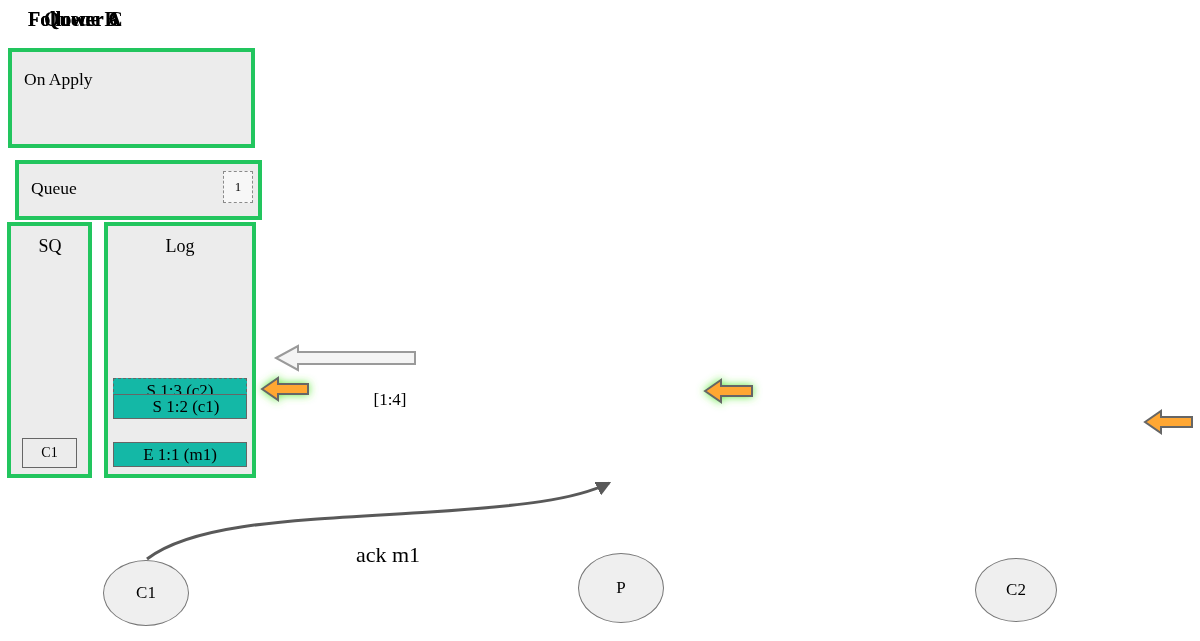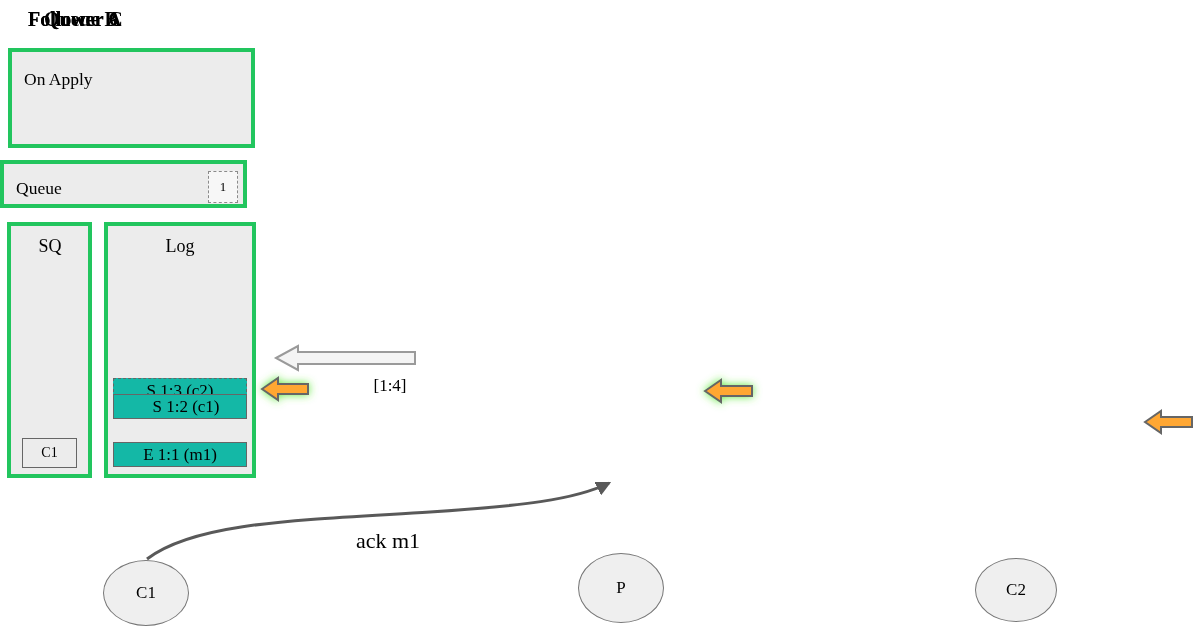--- a/index.html
+++ b/index.html
@@ -9,21 +9,21 @@
   }
   .node{position:absolute;top:0;width:270px;height:641px;}
   .nA{left:0;} .nB{left:435;} .nC{left:882;}
 
   .node-title{position:absolute;top:8px;left:28px;font-size:20px;font-weight:bold;white-space:nowrap;}
   .nB .node-title{left:44px;}
 
   .box{position:absolute;background:#ececec;border:4px solid #22c55e;box-sizing:border-box;}
   .on-apply{left:8px;top:48px;width:247px;height:100px;padding:15px 0 0 12px;font-size:17.5px;line-height:25px;}
   .on-apply .l2{font-style:italic;}
-  .queue{left:0;top:160px;width:247px;height:48px;}
+  .queue{left:15px;top:160px;width:247px;height:60px;}
   .queue-label{position:absolute;left:12px;top:0;height:48px;display:flex;align-items:center;font-size:17.5px;}
   .queue-count{position:absolute;left:204px;top:7px;width:30px;height:32px;background:#f7f7f7;
     border:1.6px dashed #8a8a8a;box-sizing:border-box;display:flex;align-items:center;justify-content:center;font-size:13px;}
 
   .sq-box{left:7px;top:222px;width:85px;height:256px;}
   .log-box{left:104px;top:222px;width:152px;height:256px;}
   .col-label{position:absolute;top:236px;font-size:18px;text-align:center;}
   .sq-label{left:7px;width:86px;}
   .log-label{left:104px;width:152px;}
 
@@ -36,21 +36,21 @@
   .sq-item{position:absolute;left:22px;width:55px;height:30px;background:#ececec;border:1.5px solid #666;
     box-sizing:border-box;display:flex;align-items:center;justify-content:center;font-size:14px;}
   .pos-c2{top:395px;} .pos-c1{top:438px;}
 
   .actor{position:absolute;background:#efefef;border:1.5px solid #777;border-radius:50%;
     display:flex;align-items:center;justify-content:center;font-size:17px;box-sizing:border-box;}
   .actor-c1{left:103px;top:560px;width:86px;height:66px;}
   .actor-p{left:578px;top:553px;width:86px;height:70px;}
   .actor-c2{left:975px;top:558px;width:82px;height:64px;}
 
-  .edge-label{position:absolute;font-size:17px;text-align:center;white-space:nowrap;}
+  .edge-label{position:absolute;font-size:17px;text-align:center;white-space:nowrap;margin-top:14px;}
   .range-label{left:350px;top:376px;width:80px;}
   .ack-label{left:338px;top:528px;width:100px;font-size:22px;}
 
   svg.overlay{position:absolute;left:0;top:0;pointer-events:none;}
 </style>
 </head>
 <body>
 
 <div class="canvas">
 

